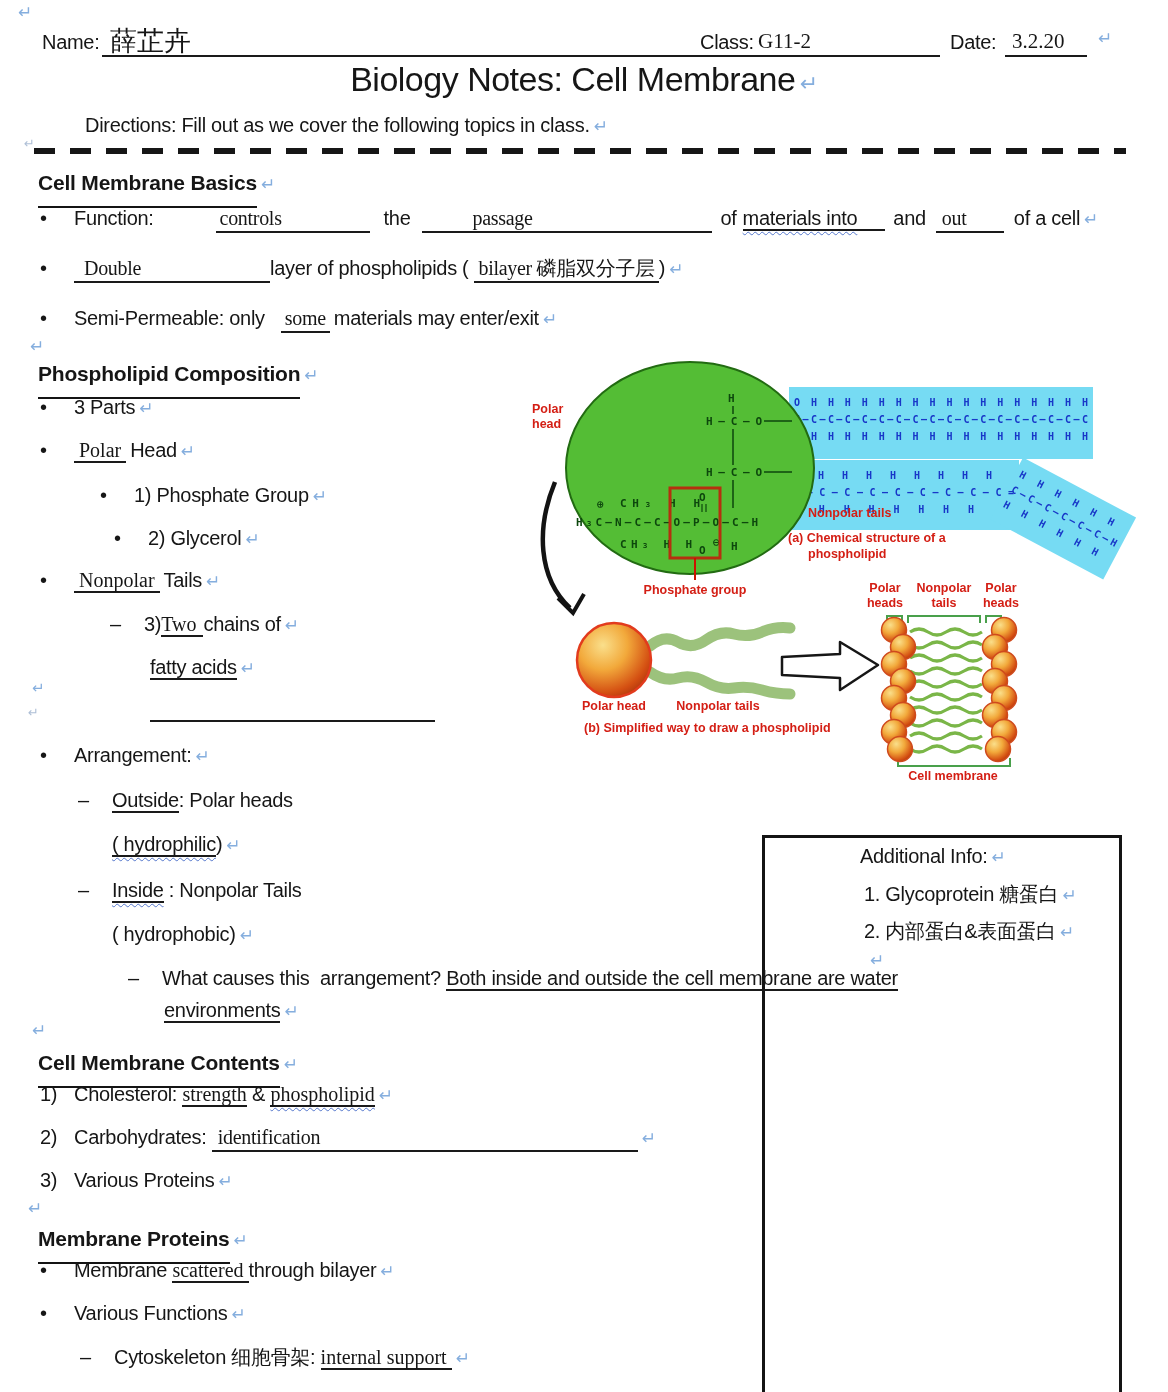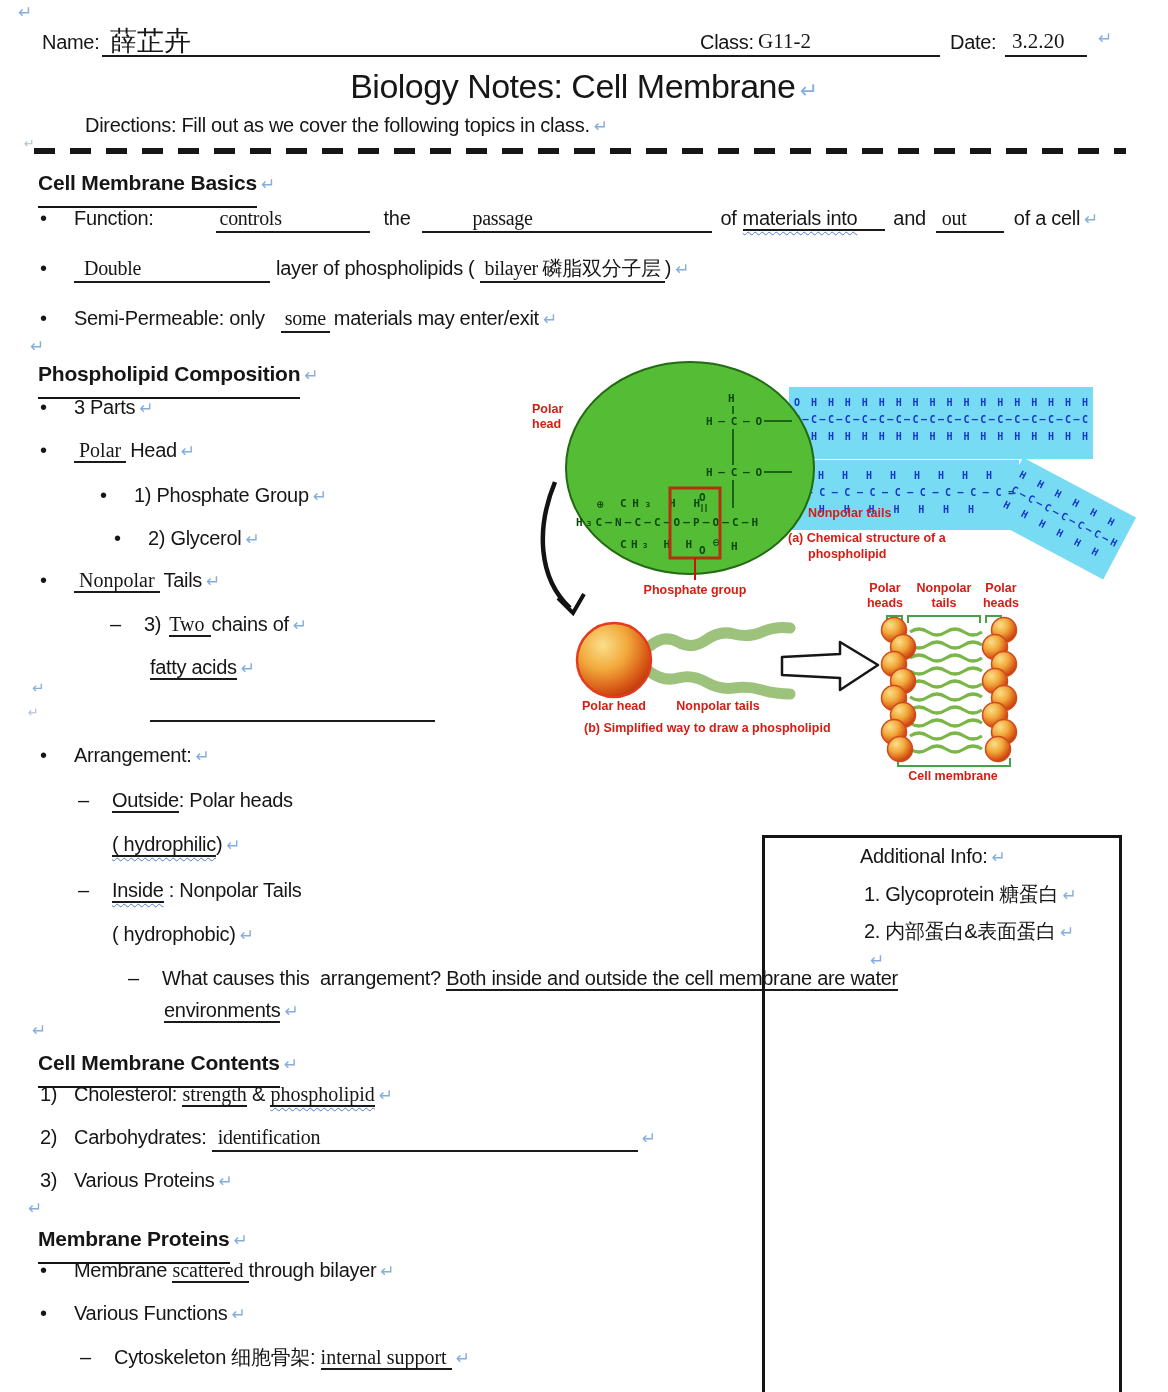--- a/index.html
+++ b/index.html
@@ -44,40 +44,40 @@
   <div class="blankline" style="left:102px;top:30px;width:833px;height:25px"></div>
   <div class="abs t serif b" style="left:110px;top:28px;font-size:27px">薛芷卉</div>
   <div class="abs t b" style="left:700px;top:29px">Class:</div>
   <div class="blankline" style="left:755px;top:30px;width:185px;height:25px"></div>
   <div class="abs t serif" style="left:758px;top:28px;font-size:21px">G11-2</div>
   <div class="abs t b" style="left:950px;top:29px">Date:</div>
   <div class="blankline" style="left:1005px;top:30px;width:82px;height:25px"></div>
   <div class="abs t serif" style="left:1012px;top:28px;font-size:21px">3.2.20</div>
   <div class="abs pc" style="left:1094px;top:28px">↵</div>
 
-  <div class="abs" style="left:0;top:67px;width:1168px;text-align:center">
+  <div class="abs" style="left:0;top:60px;width:1168px;text-align:center">
     <span class="b" style="font-size:34px;letter-spacing:-0.5px">Biology Notes: Cell Membrane</span><span class="pc" style="font-size:22px">↵</span>
   </div>
 
   <div class="abs t" style="left:85px;top:112px">
     <span>Directions: Fill out as we cover the following topics in class.</span><span class="pc">↵</span>
   </div>
 
   <div class="dashline"></div>
 
   <div class="abs hd" style="left:38px;top:171px">
     <span class="hdu">Cell Membrane Basics</span><span class="pc">↵</span>
   </div>
 
   <div class="abs t" style="left:40px;top:205px">
     <span class="bullet">•</span><span>Function:</span><span class="blank" style="width:150px;padding-left:4px;margin-left:62px">controls</span><span style="margin-left:14px">the</span><span class="blank" style="width:240px;padding-left:50px;margin-left:12px">passage</span><span style="margin-left:8px">of</span><span class="us wavy" style="padding-right:28px;margin-left:6px">materials into</span><span style="margin-left:8px">and</span><span class="blank" style="width:62px;padding-left:6px;margin-left:10px">out</span><span style="margin-left:10px">of a cell</span><span class="pc">↵</span>
   </div>
 
   <div class="abs t" style="left:40px;top:255px">
-    <span class="bullet">•</span><span class="blank" style="width:186px;padding-left:10px">Double</span><span style="margin-left:6px">layer of phospholipids (</span><span class="blank" style="padding:0 4px;margin-left:6px">bilayer 磷脂双分子层</span><span>)</span><span class="pc">↵</span>
+    <span class="bullet">•</span><span class="blank" style="width:186px;padding-left:10px">Double</span><span style="">layer of phospholipids (</span><span class="blank" style="padding:0 4px;margin-left:6px">bilayer 磷脂双分子层</span><span>)</span><span class="pc">↵</span>
   </div>
 
   <div class="abs t" style="left:40px;top:305px">
     <span class="bullet">•</span><span>Semi-Permeable: only</span><span class="blank" style="padding:0 4px;margin-left:16px">some</span><span style="margin-left:4px">materials may enter/exit</span><span class="pc">↵</span>
   </div>
 
   <div class="abs hd" style="left:38px;top:362px">
     <span class="hdu">Phospholipid Composition</span><span class="pc">↵</span>
   </div>
 
@@ -95,21 +95,21 @@
 
   <div class="abs t" style="left:114px;top:525px">
     <span class="bullet">•</span><span>2) Glycerol</span><span class="pc">↵</span>
   </div>
 
   <div class="abs t" style="left:40px;top:567px">
     <span class="bullet">•</span><span class="us serif"> Nonpolar </span><span style="margin-left:4px">Tails</span><span class="pc">↵</span>
   </div>
 
   <div class="abs t" style="left:110px;top:611px">
-    <span class="bullet">–</span><span>3)</span><span class="us serif" style="margin-left:8px;padding-right:2px">Two </span><span>chains of</span><span class="pc">↵</span>
+    <span class="bullet">–</span><span>3)</span><span class="us serif" style="padding-right:2px">Two </span><span>chains of</span><span class="pc">↵</span>
   </div>
 
   <div class="abs t" style="left:150px;top:654px">
     <span class="us">fatty acids</span><span class="pc">↵</span>
   </div>
 
   <div class="blankline" style="left:150px;top:700px;width:285px;height:20px"></div>
 
   <div class="abs t" style="left:40px;top:742px">
     <span class="bullet">•</span><span>Arrangement:</span><span class="pc">↵</span>

